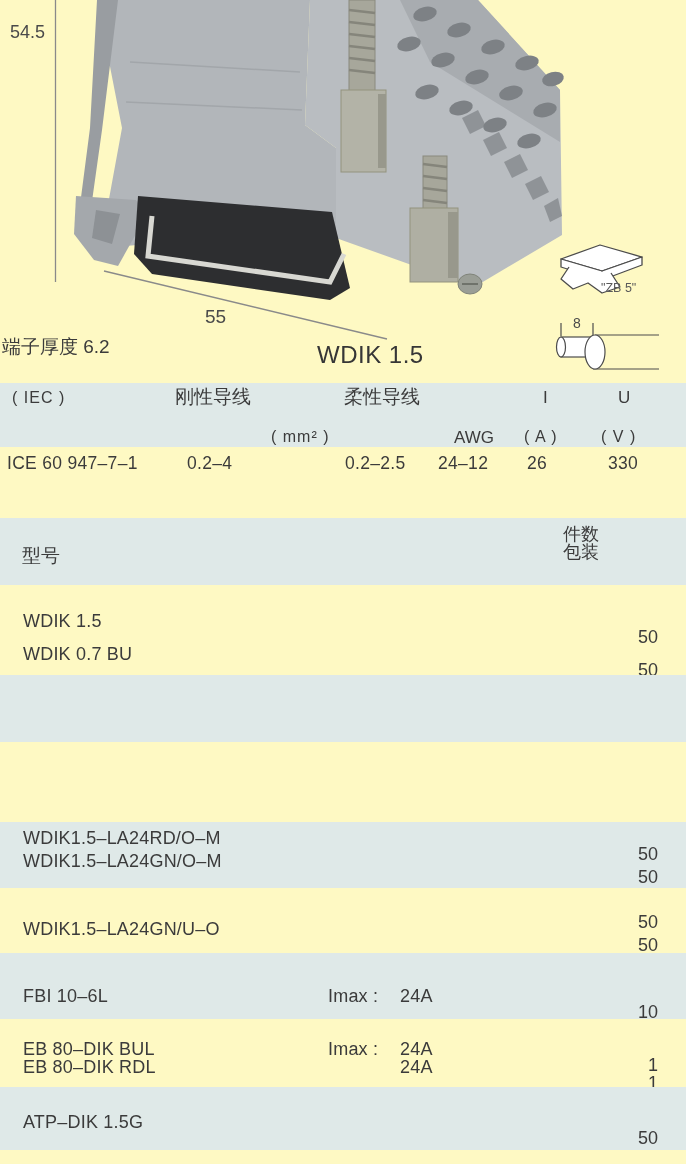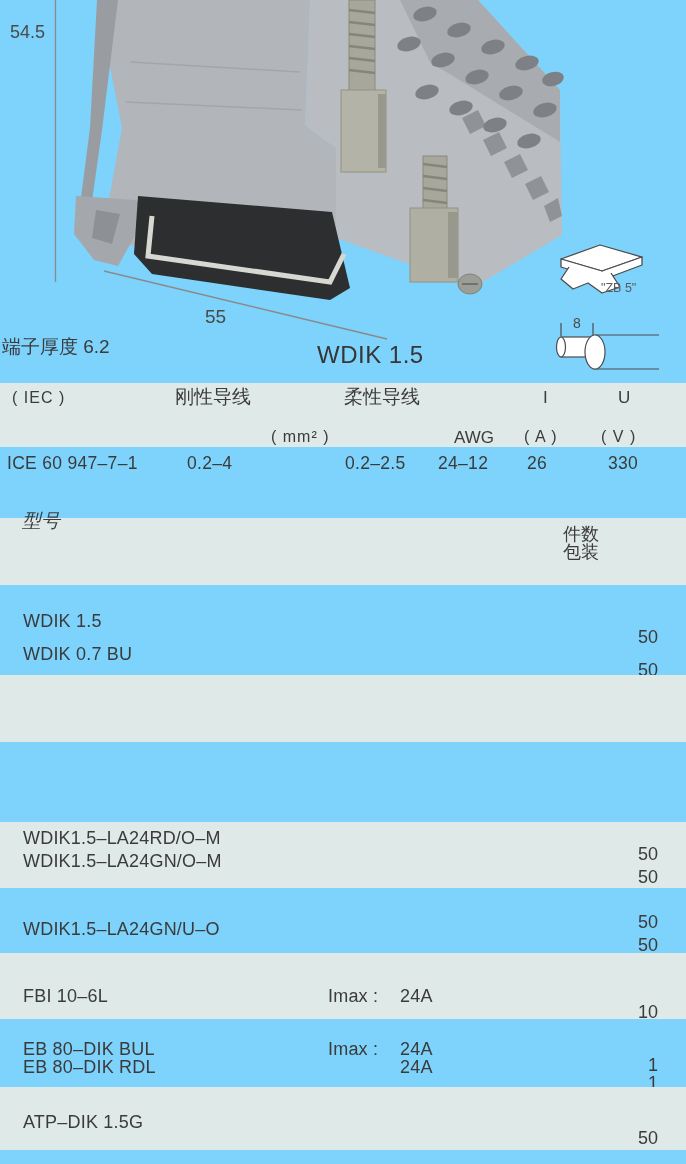--- a/index.html
+++ b/index.html
@@ -1,19 +1,19 @@
 <!DOCTYPE html>
 <html><head>
 <meta charset="utf-8">
 <style>
   html,body{margin:0;padding:0;background:#ffffff;}
   .page{
     position:relative;
     width:686px;height:1164px;
-    background:#7dd3fc;
+    background:#fef9c3;
     font-family:"Liberation Sans","DejaVu Sans",sans-serif;
     color:#3b3b3b;
     overflow:hidden;
   }
   .abs{position:absolute;line-height:1.15;white-space:nowrap;}
   .band{position:absolute;left:0;width:686px;background:#dfe9e8;}
   .cjk{font-size:19px;}
   .lat{font-size:17px;}
   .val{font-size:17.5px;letter-spacing:.3px;}
   .model{font-size:18px;letter-spacing:.2px;}
@@ -147,21 +147,21 @@
   <span class="abs unit" style="left:601px;top:428px;">( V )</span>
 
   <span class="abs val" style="left:7px;top:453px;">ICE 60 947–7–1</span>
   <span class="abs val" style="left:187px;top:453px;">0.2–4</span>
   <span class="abs val" style="left:345px;top:453px;">0.2–2.5</span>
   <span class="abs val" style="left:438px;top:453px;">24–12</span>
   <span class="abs val" style="left:527px;top:453px;">26</span>
   <span class="abs val" style="left:608px;top:453px;">330</span>
 
   <div class="band" style="top:518px;height:67px;"></div>
-  <span class="abs cjk" style="left:22px;top:510px;font-style:italic;">型号</span>
+  <span class="abs cjk" style="left:22px;top:545px;">型号</span>
   <div class="abs qtyhead" style="top:526px;">
     <div>件数</div>
     <div>包装</div>
   </div>
 
   <span class="abs model" style="left:23px;top:611px;">WDIK 1.5</span>
   <span class="abs qty" style="top:611px;">50</span>
   <span class="abs model" style="left:23px;top:644px;">WDIK 0.7 BU</span>
   <span class="abs qty" style="top:644px;">50</span>
 

